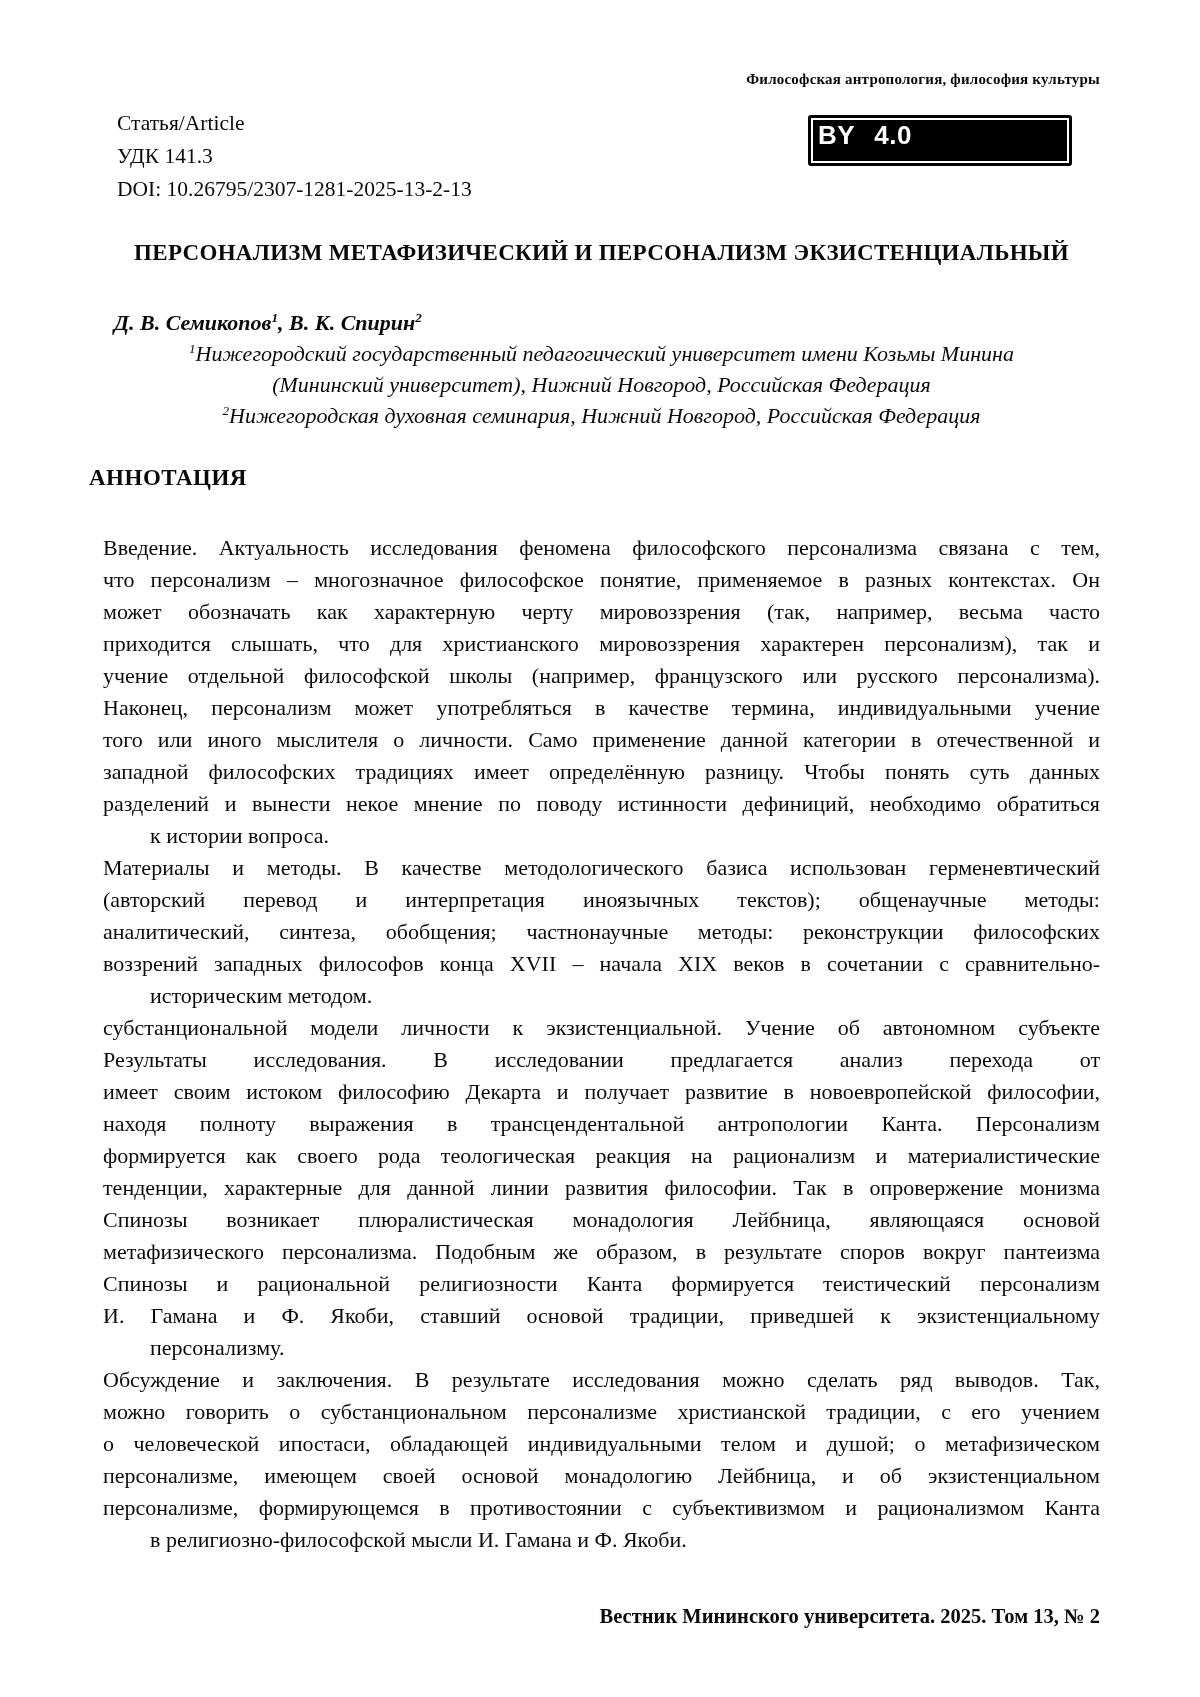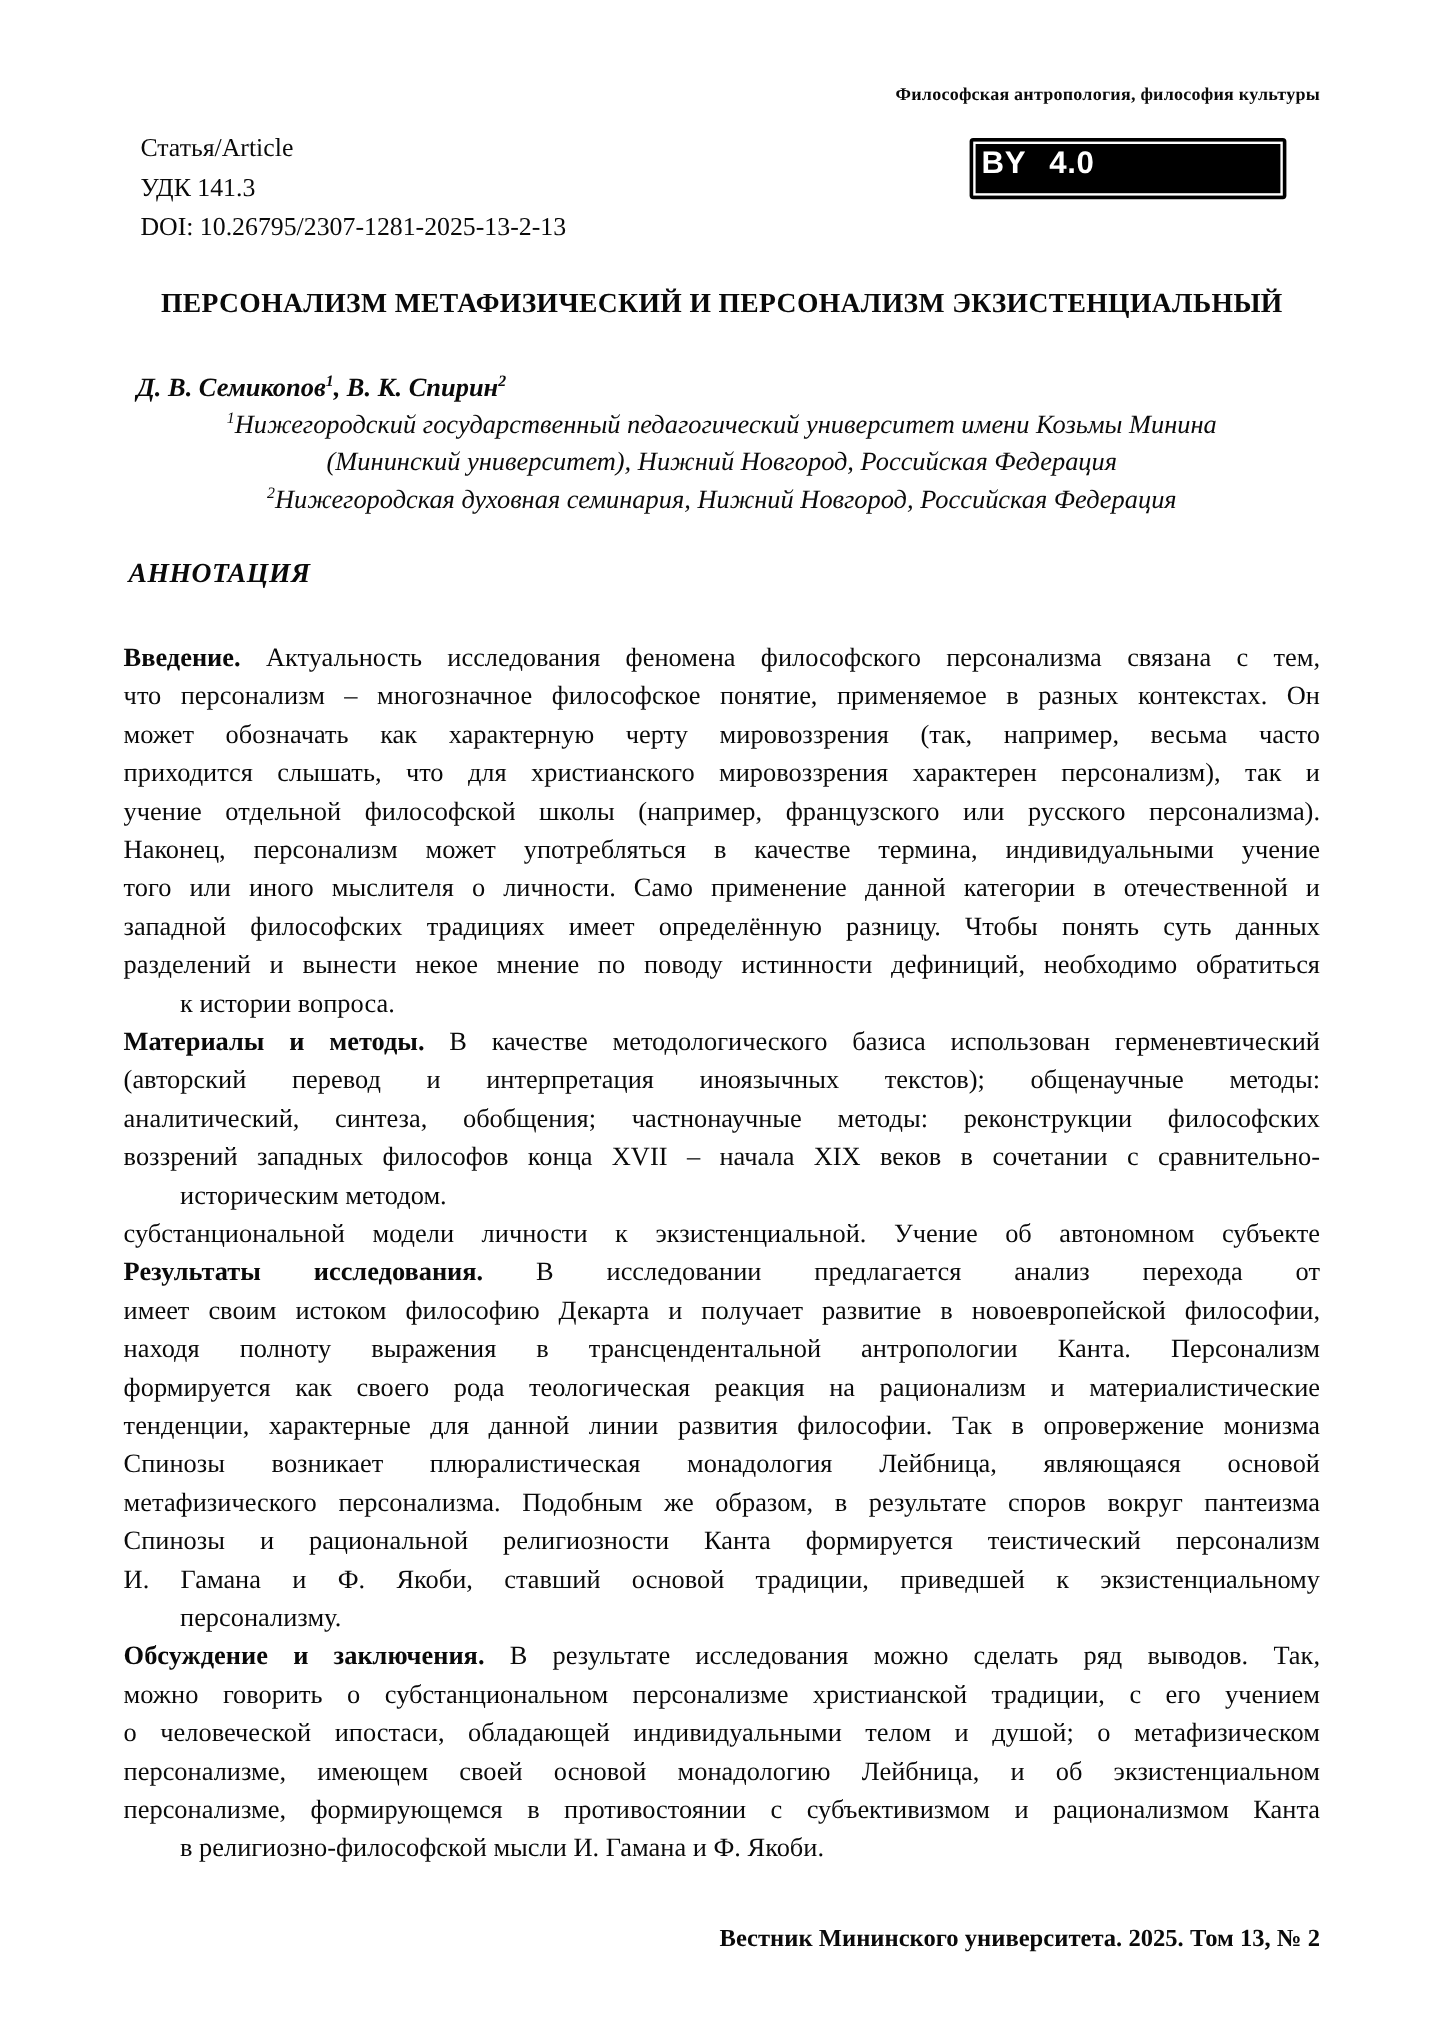--- a/index.html
+++ b/index.html
@@ -116,45 +116,44 @@
     top: 338px; left: 103px; width: 997px;
     text-align: center;
     font-style: italic;
     font-size: 22px;
     line-height: 31px;
   }
   sup { font-size: 60%; line-height: 0; }
 
   .abstract-heading {
     position: absolute;
-    top: 463px; left: 107px;
+    top: 463px; left: 89px;
     margin: 0;
     font-size: 23px;
     font-weight: bold;
     letter-spacing: 0.5px;
     line-height: 30px;
-    font-style: italic;
   }
 
   .abstract-body {
     position: absolute;
     top: 532px; left: 103px; width: 997px;
     font-size: 22px;
     line-height: 32px;
   }
   .aline {
     text-align: justify;
     text-align-last: justify;
     white-space: normal;
   }
   .aline.last {
     text-align-last: left;
     margin-left: 47px;
   }
-  .aline b { font-weight: bold; }
+  .aline b { font-weight: normal; }
 
   .footer {
     position: absolute;
     top: 1601px; left: 103px; width: 997px;
     text-align: right;
     font-weight: bold;
     font-size: 20.5px;
     line-height: 30px;
   }
 </style>

